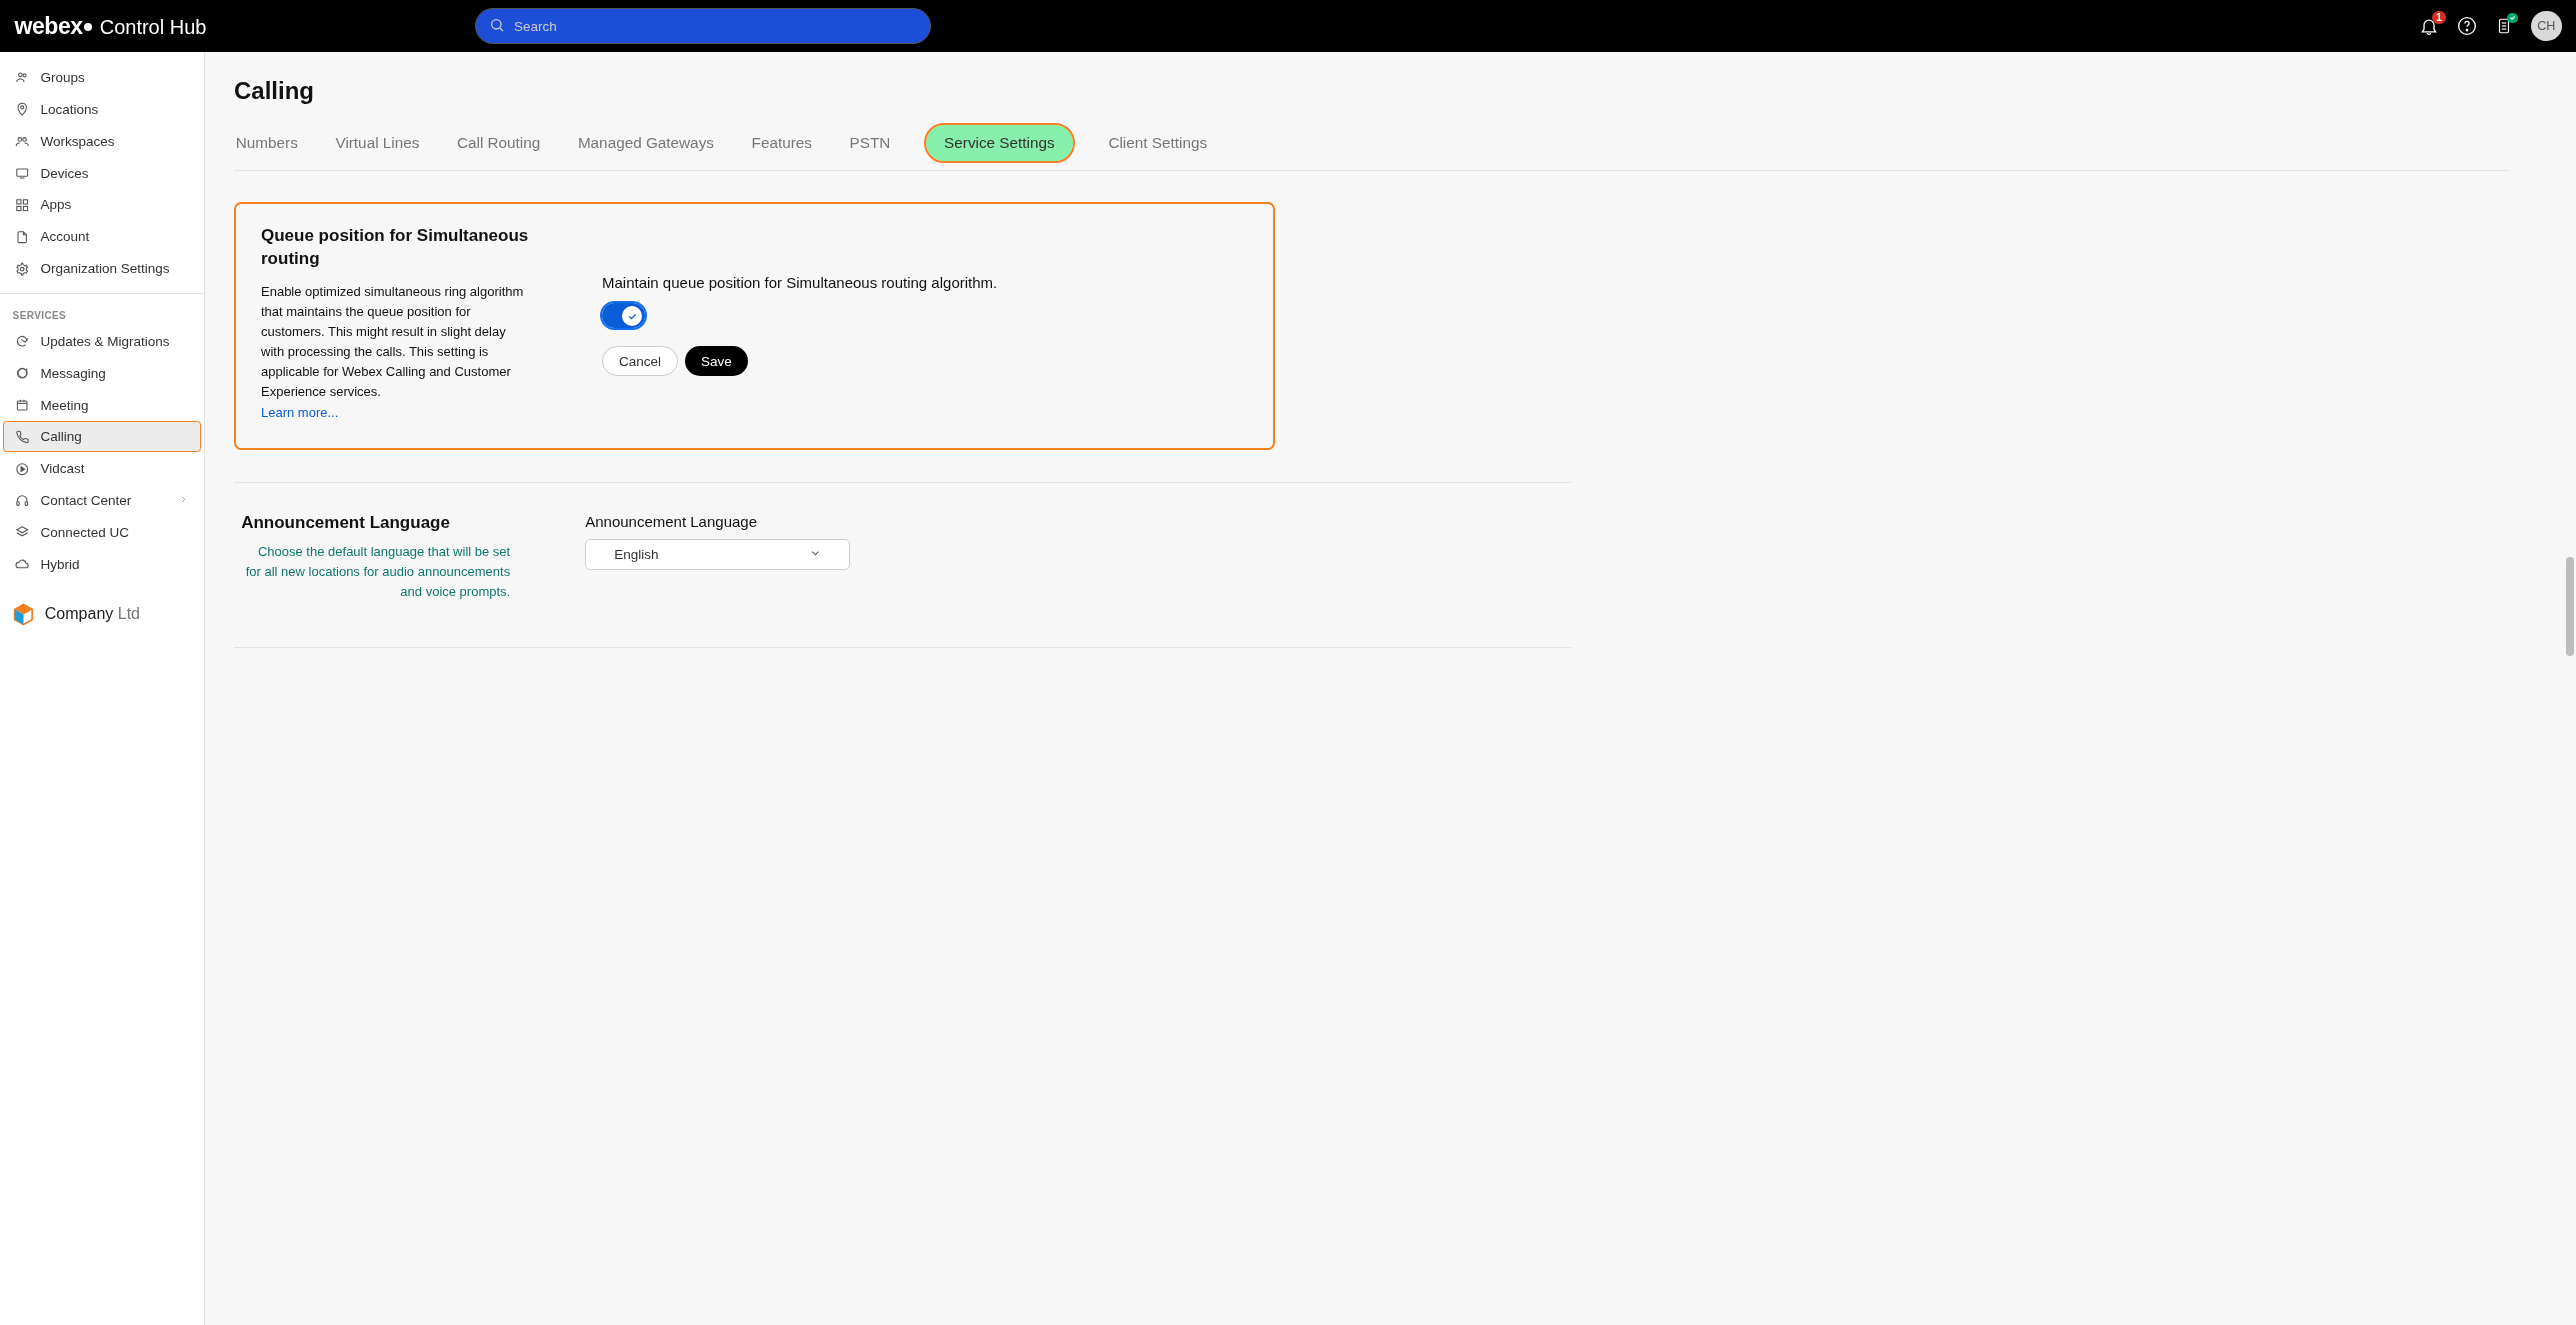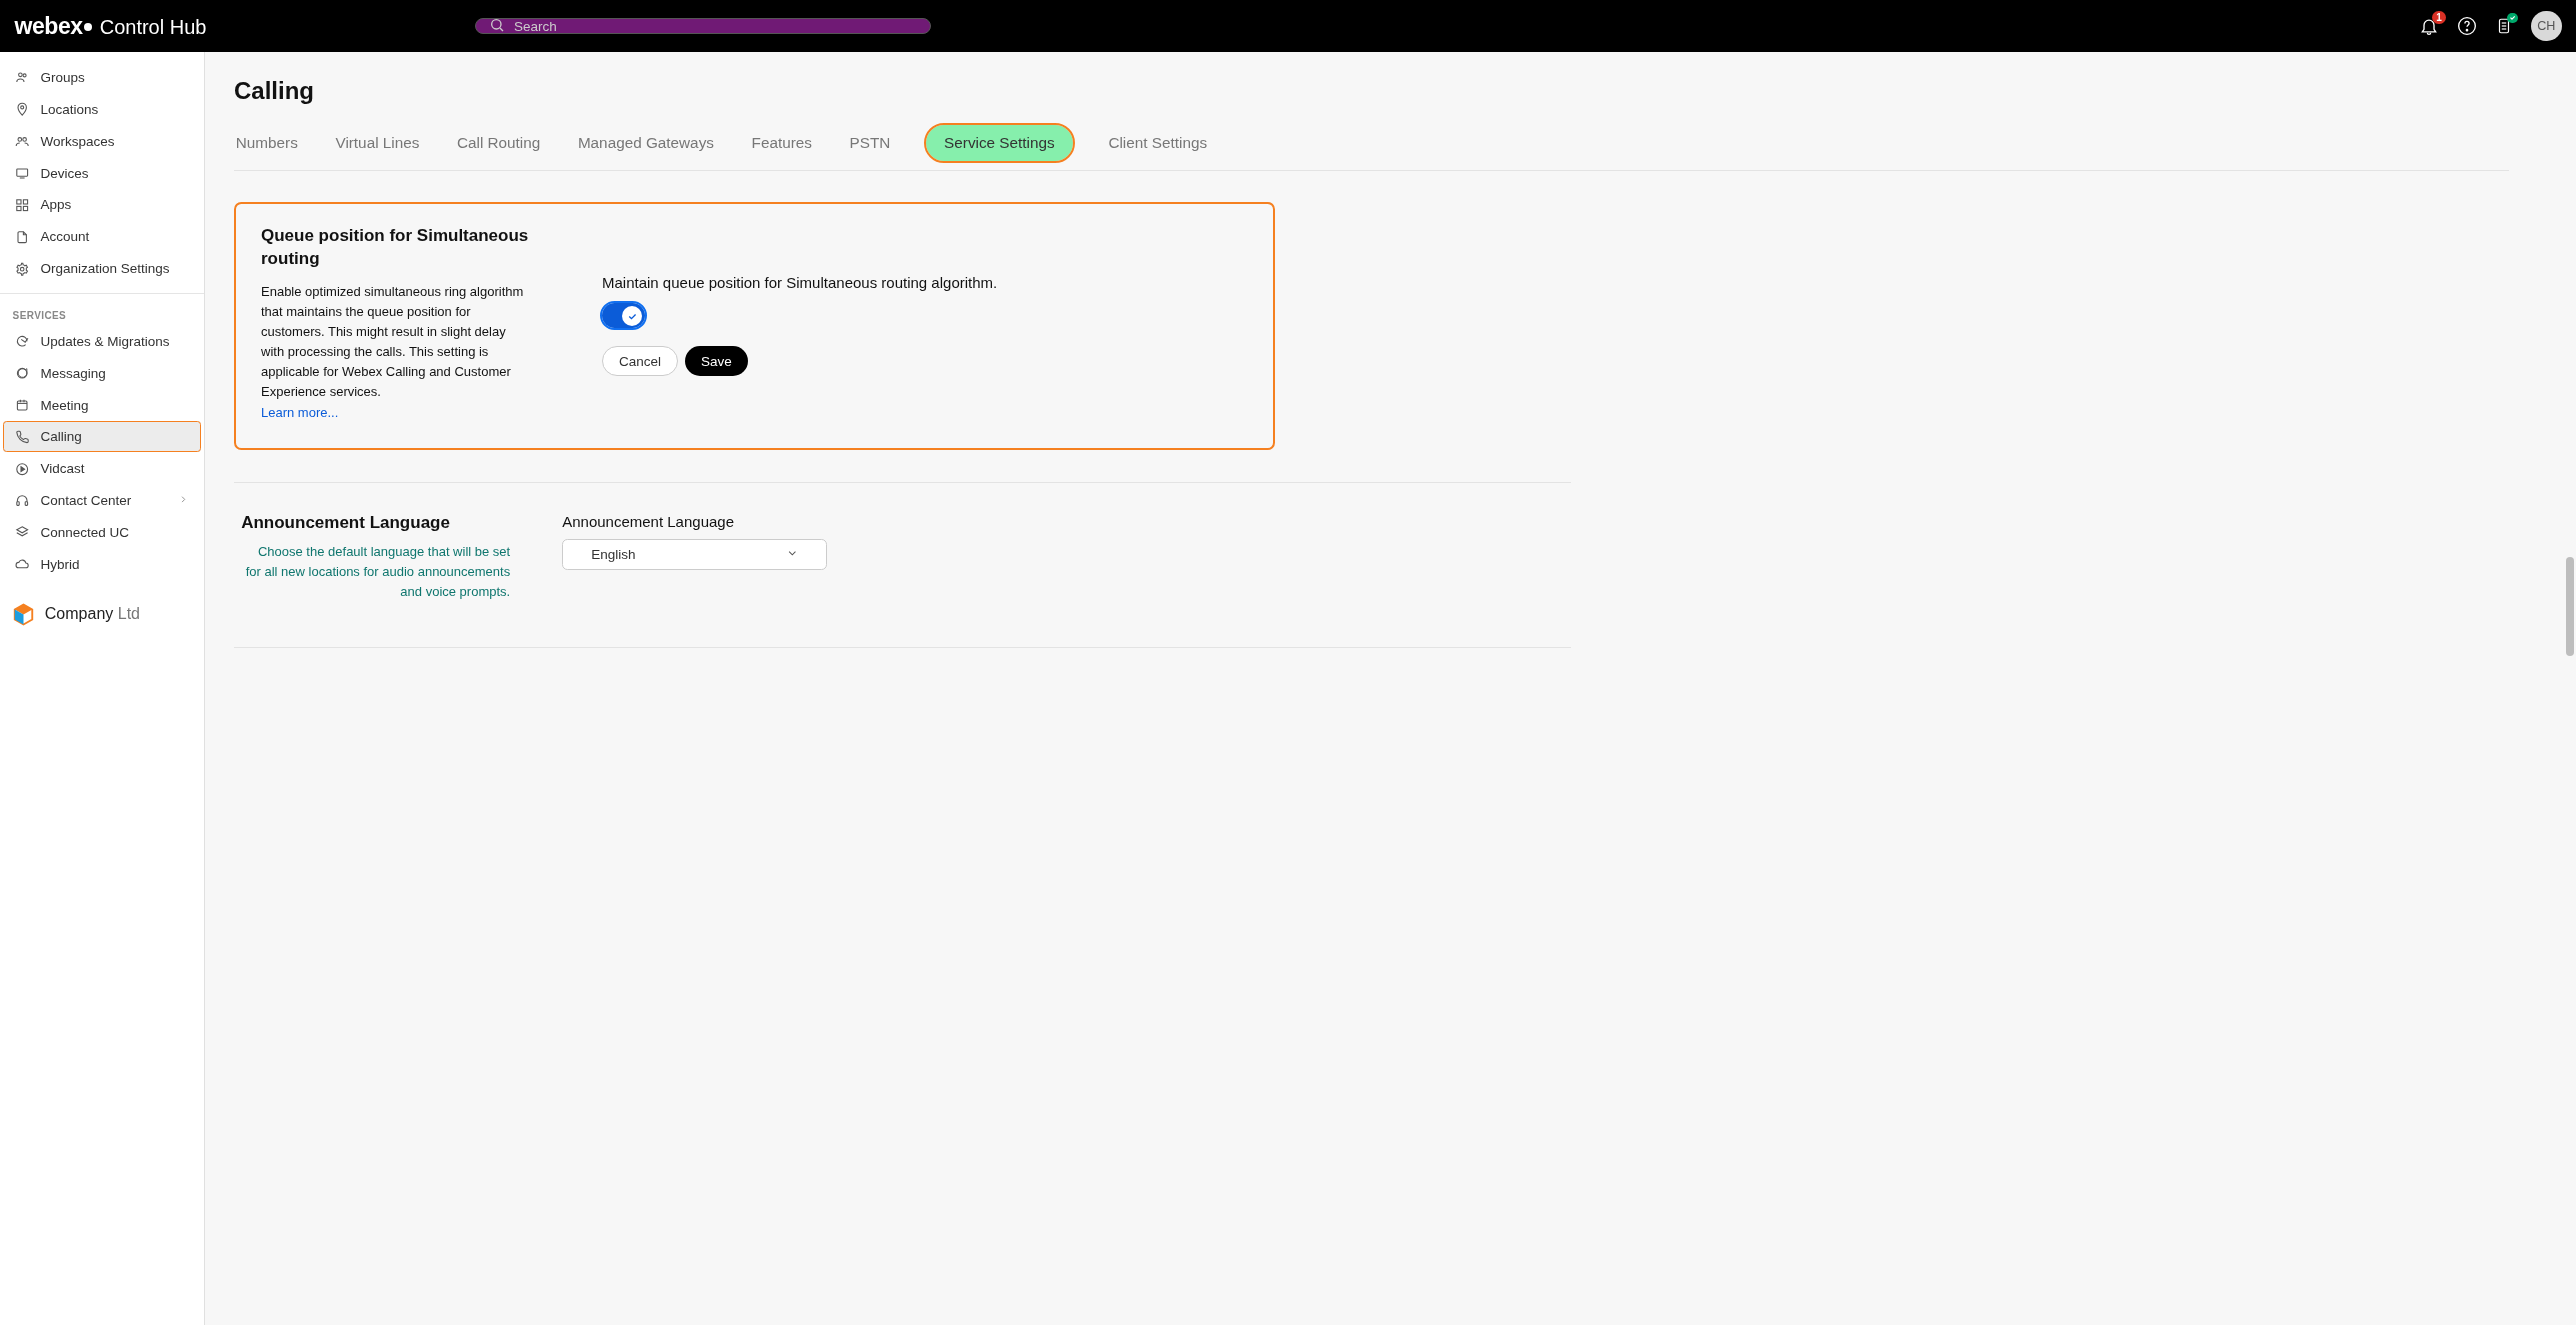--- a/index.html
+++ b/index.html
@@ -6,21 +6,21 @@
 html, body { width:100%; height:100%; background:#f7f7f7; color:#121212; }
 .app { display:flex; flex-direction:column; height:100vh; }
 
 
 .header { background:#000; color:#fff; height:52px; display:flex; align-items:center; padding:0 14.4px; flex-shrink:0; }
 .logo { display:flex; align-items:baseline; gap:7.2px; }
 .logo-mark { font-weight:700; font-size:23px; letter-spacing:-0.4px; position:relative; }
 .logo-dot { display:inline-block; width:8px; height:8px; border-radius:50%; background:#fff; margin:0 0.9px 1.8px 0.9px; vertical-align:middle; }
 .logo-sub { font-size:20px; font-weight:300; color:#fff; }
 .search-wrap { margin-left:269px; }
-.search { width:456px; height:16px; background:#701a75; border:0.9px solid #555; border-radius:18px; display:flex; align-items:center; padding:0 12.6px; color:#ccc; }
+.search { width:456px; height:36px; background:#1d4ed8; border:0.9px solid #555; border-radius:18px; display:flex; align-items:center; padding:0 12.6px; color:#ccc; }
 .search svg { flex:none; }
 .search-input { flex:1; margin-left:9px; color:#ccc; font-size:13.5px; }
 .header-right { margin-left:auto; display:flex; align-items:center; gap:18px; }
 .hicon { position:relative; display:flex; align-items:center; justify-content:center; cursor:pointer; }
 .badge { position:absolute; top:-5.4px; right:-7.2px; background:#d93025; color:#fff; font-size:10px; font-weight:600; border-radius:9px; padding:0 4.5px; line-height:13.5px; min-width:13.5px; text-align:center; }
 .badge-check { position:absolute; top:-4.5px; right:-4.5px; width:10.8px; height:10.8px; background:#00a86b; border-radius:50%; display:flex; align-items:center; justify-content:center; }
 .avatar { width:30.5px; height:30.5px; border-radius:50%; background:#d9d9d9; color:#555; font-size:12.6px; font-weight:500; display:flex; align-items:center; justify-content:center; }
 
 
 .body { flex:1; display:flex; overflow:hidden; }
@@ -55,21 +55,21 @@
 .field-label { font-size:15px; color:#121212; margin-bottom:12.6px; }
 .toggle { width:43px; height:25px; background:#0b5cd8; border-radius:14.4px; position:relative; cursor:pointer; outline:2.7px solid #1170f0; outline-offset:0.9px; margin-bottom:18px; }
 .toggle-knob { position:absolute; right:2.7px; top:2.7px; width:20px; height:20px; border-radius:50%; background:#fff; display:flex; align-items:center; justify-content:center; }
 .btn-row { display:flex; gap:7px; }
 .btn { font-size:13.5px; padding:6.3px 16px; border-radius:16px; cursor:pointer; border:none; }
 .btn-cancel { background:#fff; border:0.9px solid #ccc; color:#333; }
 .btn-save { background:#000; color:#fff; }
 
 .divider { height:0.9px; background:#e3e3e3; margin:0 0 30.5px; max-width:1337px; }
 
-.section { display:flex; gap:52px; max-width:1041px; padding:0 7.2px; margin-bottom:45px; }
+.section { display:flex; gap:75px; max-width:1041px; padding:0 7.2px; margin-bottom:45px; }
 .section-left { width:269px; flex:none; }
 .section-title { font-size:17px; font-weight:600; margin-bottom:9px; color:#121212; }
 .section-desc { font-size:13px; line-height:1.55; color:#0f766e;text-align:right; }
 .section-right { flex:1; }
 .select-label { font-size:15px; margin-bottom:9px; color:#121212; }
 .select { width:265px; height:30.5px; background:#fff; border:0.9px solid #ccc; border-radius:5.4px; display:flex; align-items:center; justify-content:space-between; padding:0 28px; font-size:13.5px; color:#333; cursor:pointer; }
 
 .scrollbar { width:12.6px; background:transparent; display:flex; flex-direction:column; padding:1.8px; }
 .scroll-thumb { background:#bdbdbd; border-radius:5.4px; width:8px; margin:503px auto 0; height:99px; }
 </style>

